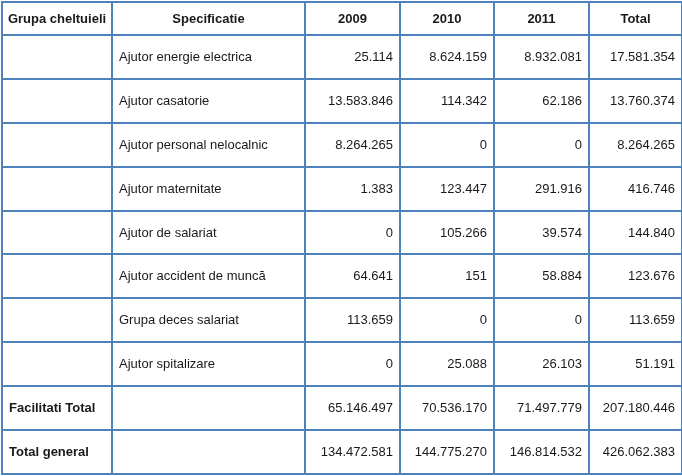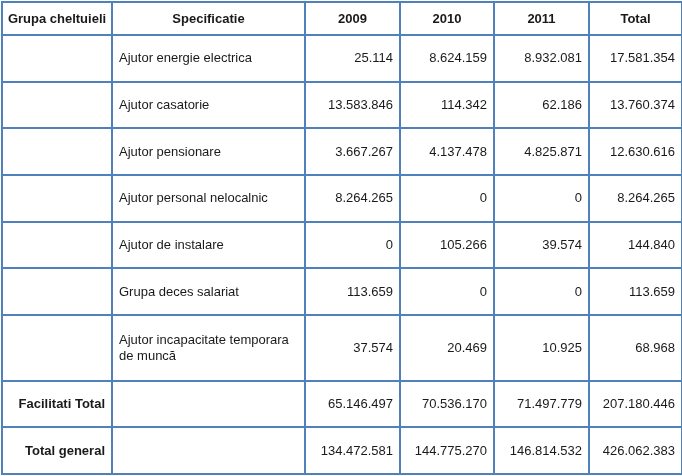--- a/index.html
+++ b/index.html
@@ -39,21 +39,21 @@
       background: var(--bg-color);
     }
     table.expenses thead th {
       font-weight: bold;
       text-align: center;
       height: 33px;
       padding: 2px 4px;
       border-radius: 10px;
     }
     table.expenses tbody tr { height: 27px; margin-top: 43px; }
-    td.group-cell { text-align: right; padding-left: 6px; padding-right: 6px; }
+    td.group-cell { text-align: left; padding-left: 6px; padding-right: 6px; }
     td.spec-cell  { text-align: left; padding-left: 8px; }
     td.num        { text-align: right; padding-right: 7px; }
     tr.total-row td { font-weight: normal; }
     tr.total-row td.group-cell { font-weight: bold; }
   </style>
 </head>
 <body>
 
 <div class="page">
   <table class="expenses">
@@ -87,57 +87,65 @@
         <tr>
           <td class="group-cell"></td>
           <td class="spec-cell">Ajutor casatorie</td>
           <td class="num">13.583.846</td>
           <td class="num">114.342</td>
           <td class="num">62.186</td>
           <td class="num">13.760.374</td>
         </tr>
         <tr>
           <td class="group-cell"></td>
-          <td class="spec-cell">Ajutor pensionare</td>
-          <td class="num">3.667.267</td>
-          <td class="num">4.137.478</td>
-          <td class="num">4.825.871</td>
-          <td class="num">12.630.616</td>
-        </tr>
-        <tr>
-          <td class="group-cell"></td>
           <td class="spec-cell">Ajutor personal nelocalnic</td>
           <td class="num">8.264.265</td>
           <td class="num">0</td>
           <td class="num">0</td>
           <td class="num">8.264.265</td>
         </tr>
         <tr>
           <td class="group-cell"></td>
-          <td class="spec-cell">Ajutor de instalare</td>
+          <td class="spec-cell">Ajutor maternitate</td>
+          <td class="num">1.383</td>
+          <td class="num">123.447</td>
+          <td class="num">291.916</td>
+          <td class="num">416.746</td>
+        </tr>
+        <tr>
+          <td class="group-cell"></td>
+          <td class="spec-cell">Ajutor de salariat</td>
           <td class="num">0</td>
           <td class="num">105.266</td>
           <td class="num">39.574</td>
           <td class="num">144.840</td>
+        </tr>
+        <tr>
+          <td class="group-cell"></td>
+          <td class="spec-cell">Ajutor accident de muncă</td>
+          <td class="num">64.641</td>
+          <td class="num">151</td>
+          <td class="num">58.884</td>
+          <td class="num">123.676</td>
         </tr>
         <tr>
           <td class="group-cell"></td>
           <td class="spec-cell">Grupa deces salariat</td>
           <td class="num">113.659</td>
           <td class="num">0</td>
           <td class="num">0</td>
           <td class="num">113.659</td>
         </tr>
         <tr>
           <td class="group-cell"></td>
-          <td class="spec-cell">Ajutor incapacitate temporara de muncă</td>
-          <td class="num">37.574</td>
-          <td class="num">20.469</td>
-          <td class="num">10.925</td>
-          <td class="num">68.968</td>
+          <td class="spec-cell">Ajutor spitalizare</td>
+          <td class="num">0</td>
+          <td class="num">25.088</td>
+          <td class="num">26.103</td>
+          <td class="num">51.191</td>
         </tr>
         <tr class="total-row">
           <td class="group-cell">Facilitati Total</td>
           <td class="spec-cell"></td>
           <td class="num">65.146.497</td>
           <td class="num">70.536.170</td>
           <td class="num">71.497.779</td>
           <td class="num">207.180.446</td>
         </tr>
         <tr class="total-row">

